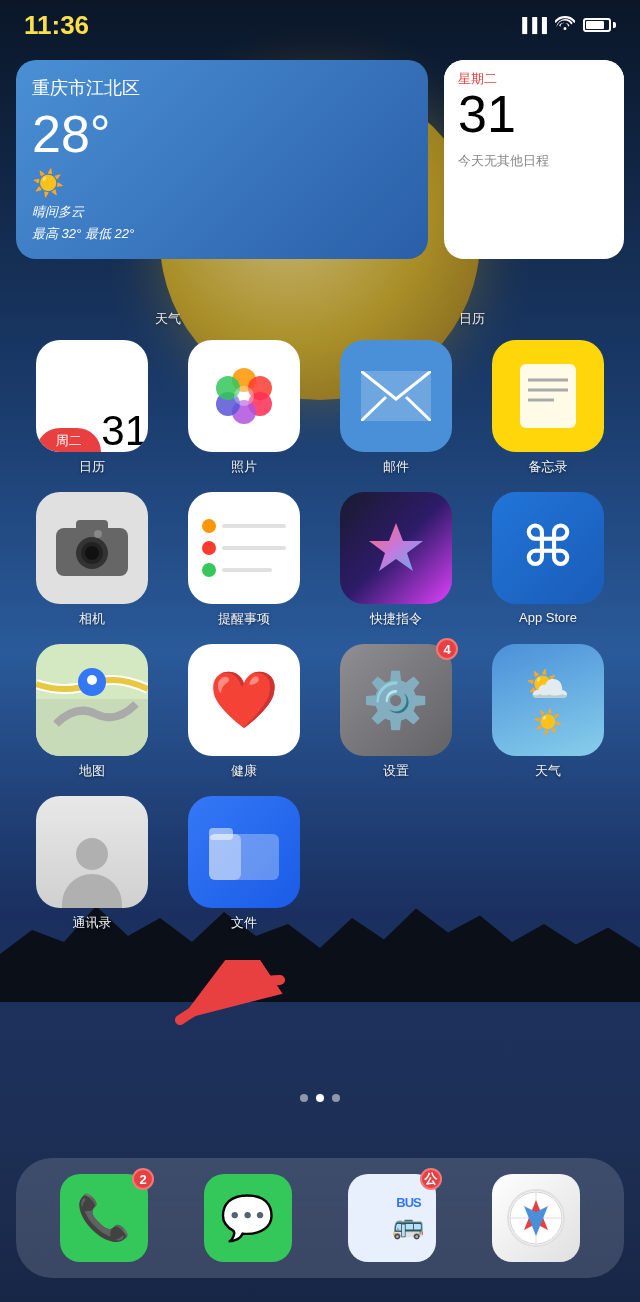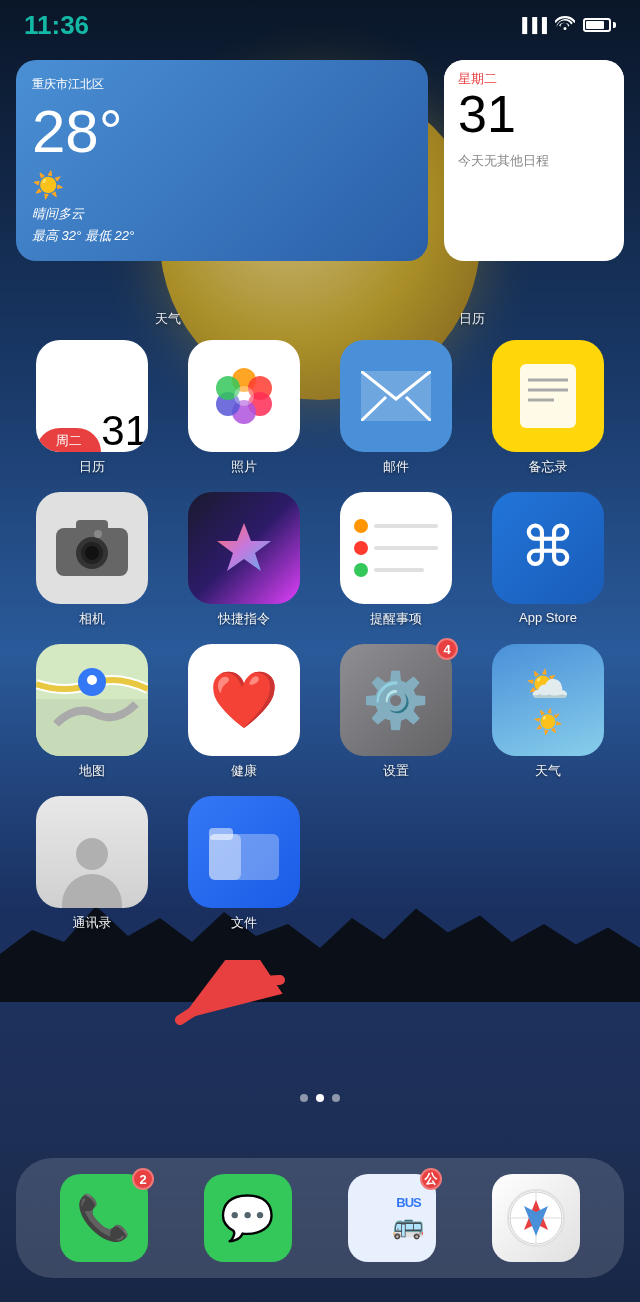--- a/index.html
+++ b/index.html
@@ -67,21 +67,21 @@
       height: 50px;
       display: flex;
       align-items: center;
       justify-content: space-between;
       padding: 0 24px;
       z-index: 100;
     }
     .status-time {
       font-size: 26px;
       font-weight: 600;
-      color: #14b8a6;
+      color: #fde047;
     }
     .status-icons {
       display: flex;
       align-items: center;
       gap: 8px;
     }
     .battery-box {
       display: flex;
       align-items: center;
       gap: 2px;
@@ -121,28 +121,28 @@
     }
 
     .widget-weather {
       flex: 1;
       background: linear-gradient(135deg, #4a8fd4, #2a5fa8);
       border-radius: 20px;
       padding: 16px;
       color: #fff;
     }
     .widget-weather-city {
-      font-size: 12px;
+      font-size: 18px;
       font-weight: 500;
       display: flex;
       align-items: center;
       gap: 4px;
     }
     .widget-weather-temp {
-      font-size: 60px;
+      font-size: 52px;
       font-weight: 200;
       margin: 4px 0;
     }
     .widget-weather-icon {
       font-size: 26px;
       margin: 4px 0;
     }
     .widget-weather-desc {
       font-size: 13px;
       margin-top: 4px;
@@ -572,36 +572,20 @@
       <svg width="72" height="60" viewBox="0 0 72 60">
         <rect x="0" y="10" width="72" height="48" rx="8" fill="#666"></rect>
         <rect x="20" y="2" width="32" height="12" rx="4" fill="#666"></rect>
         <circle cx="36" cy="35" r="16" fill="#333"></circle>
         <circle cx="36" cy="35" r="11" fill="#222"></circle>
         <circle cx="36" cy="35" r="7" fill="#111"></circle>
         <circle cx="42" cy="16" r="4" fill="#888"></circle>
       </svg>
     </div>
     <span class="app-label">相机</span>
-  </div>
-
-  <div class="app-item">
-    <div class="app-icon icon-shortcuts">
-      <svg width="70" height="70" viewBox="0 0 70 70">
-        <defs>
-          <linearGradient id="sg" x1="0" y1="0" x2="1" y2="1">
-            <stop offset="0%" stop-color="#ff6b6b"></stop>
-            <stop offset="50%" stop-color="#c678dd"></stop>
-            <stop offset="100%" stop-color="#61afef"></stop>
-          </linearGradient>
-        </defs>
-        <path d="M35 10 L42 28 L62 28 L46 40 L52 58 L35 46 L18 58 L24 40 L8 28 L28 28 Z" fill="url(#sg)"></path>
-      </svg>
-    </div>
-    <span class="app-label">快捷指令</span>
   </div>
 
   <div class="app-item">
     <div class="app-icon" style="background:#fff;border-radius:24px;">
       <div style="display:flex;flex-direction:column;gap:8px;padding:10px 14px;width:100%;">
         <div style="display:flex;align-items:center;gap:6px;">
           <div style="width:14px;height:14px;border-radius:50%;background:#ff9500;flex-shrink:0;"></div>
           <div style="height:4px;background:#e0e0e0;border-radius:2px;flex:1;"></div>
         </div>
         <div style="display:flex;align-items:center;gap:6px;">
@@ -610,20 +594,36 @@
         </div>
         <div style="display:flex;align-items:center;gap:6px;">
           <div style="width:14px;height:14px;border-radius:50%;background:#34c759;flex-shrink:0;"></div>
           <div style="height:4px;background:#e0e0e0;border-radius:2px;width:60%;"></div>
         </div>
       </div>
     </div>
     <span class="app-label">提醒事项</span>
   </div>
 
+  <div class="app-item">
+    <div class="app-icon icon-shortcuts">
+      <svg width="70" height="70" viewBox="0 0 70 70">
+        <defs>
+          <linearGradient id="sg" x1="0" y1="0" x2="1" y2="1">
+            <stop offset="0%" stop-color="#ff6b6b"></stop>
+            <stop offset="50%" stop-color="#c678dd"></stop>
+            <stop offset="100%" stop-color="#61afef"></stop>
+          </linearGradient>
+        </defs>
+        <path d="M35 10 L42 28 L62 28 L46 40 L52 58 L35 46 L18 58 L24 40 L8 28 L28 28 Z" fill="url(#sg)"></path>
+      </svg>
+    </div>
+    <span class="app-label">快捷指令</span>
+  </div>
+
 
   <div class="app-item">
     <div class="app-icon icon-appstore">
       <svg width="68" height="68" viewBox="0 0 68 68">
         <text x="34" y="52" text-anchor="middle" font-size="56" fill="white" font-family="Arial">⌘</text>
       </svg>
     </div>
     <span class="app-label">App Store</span>
   </div>
 

